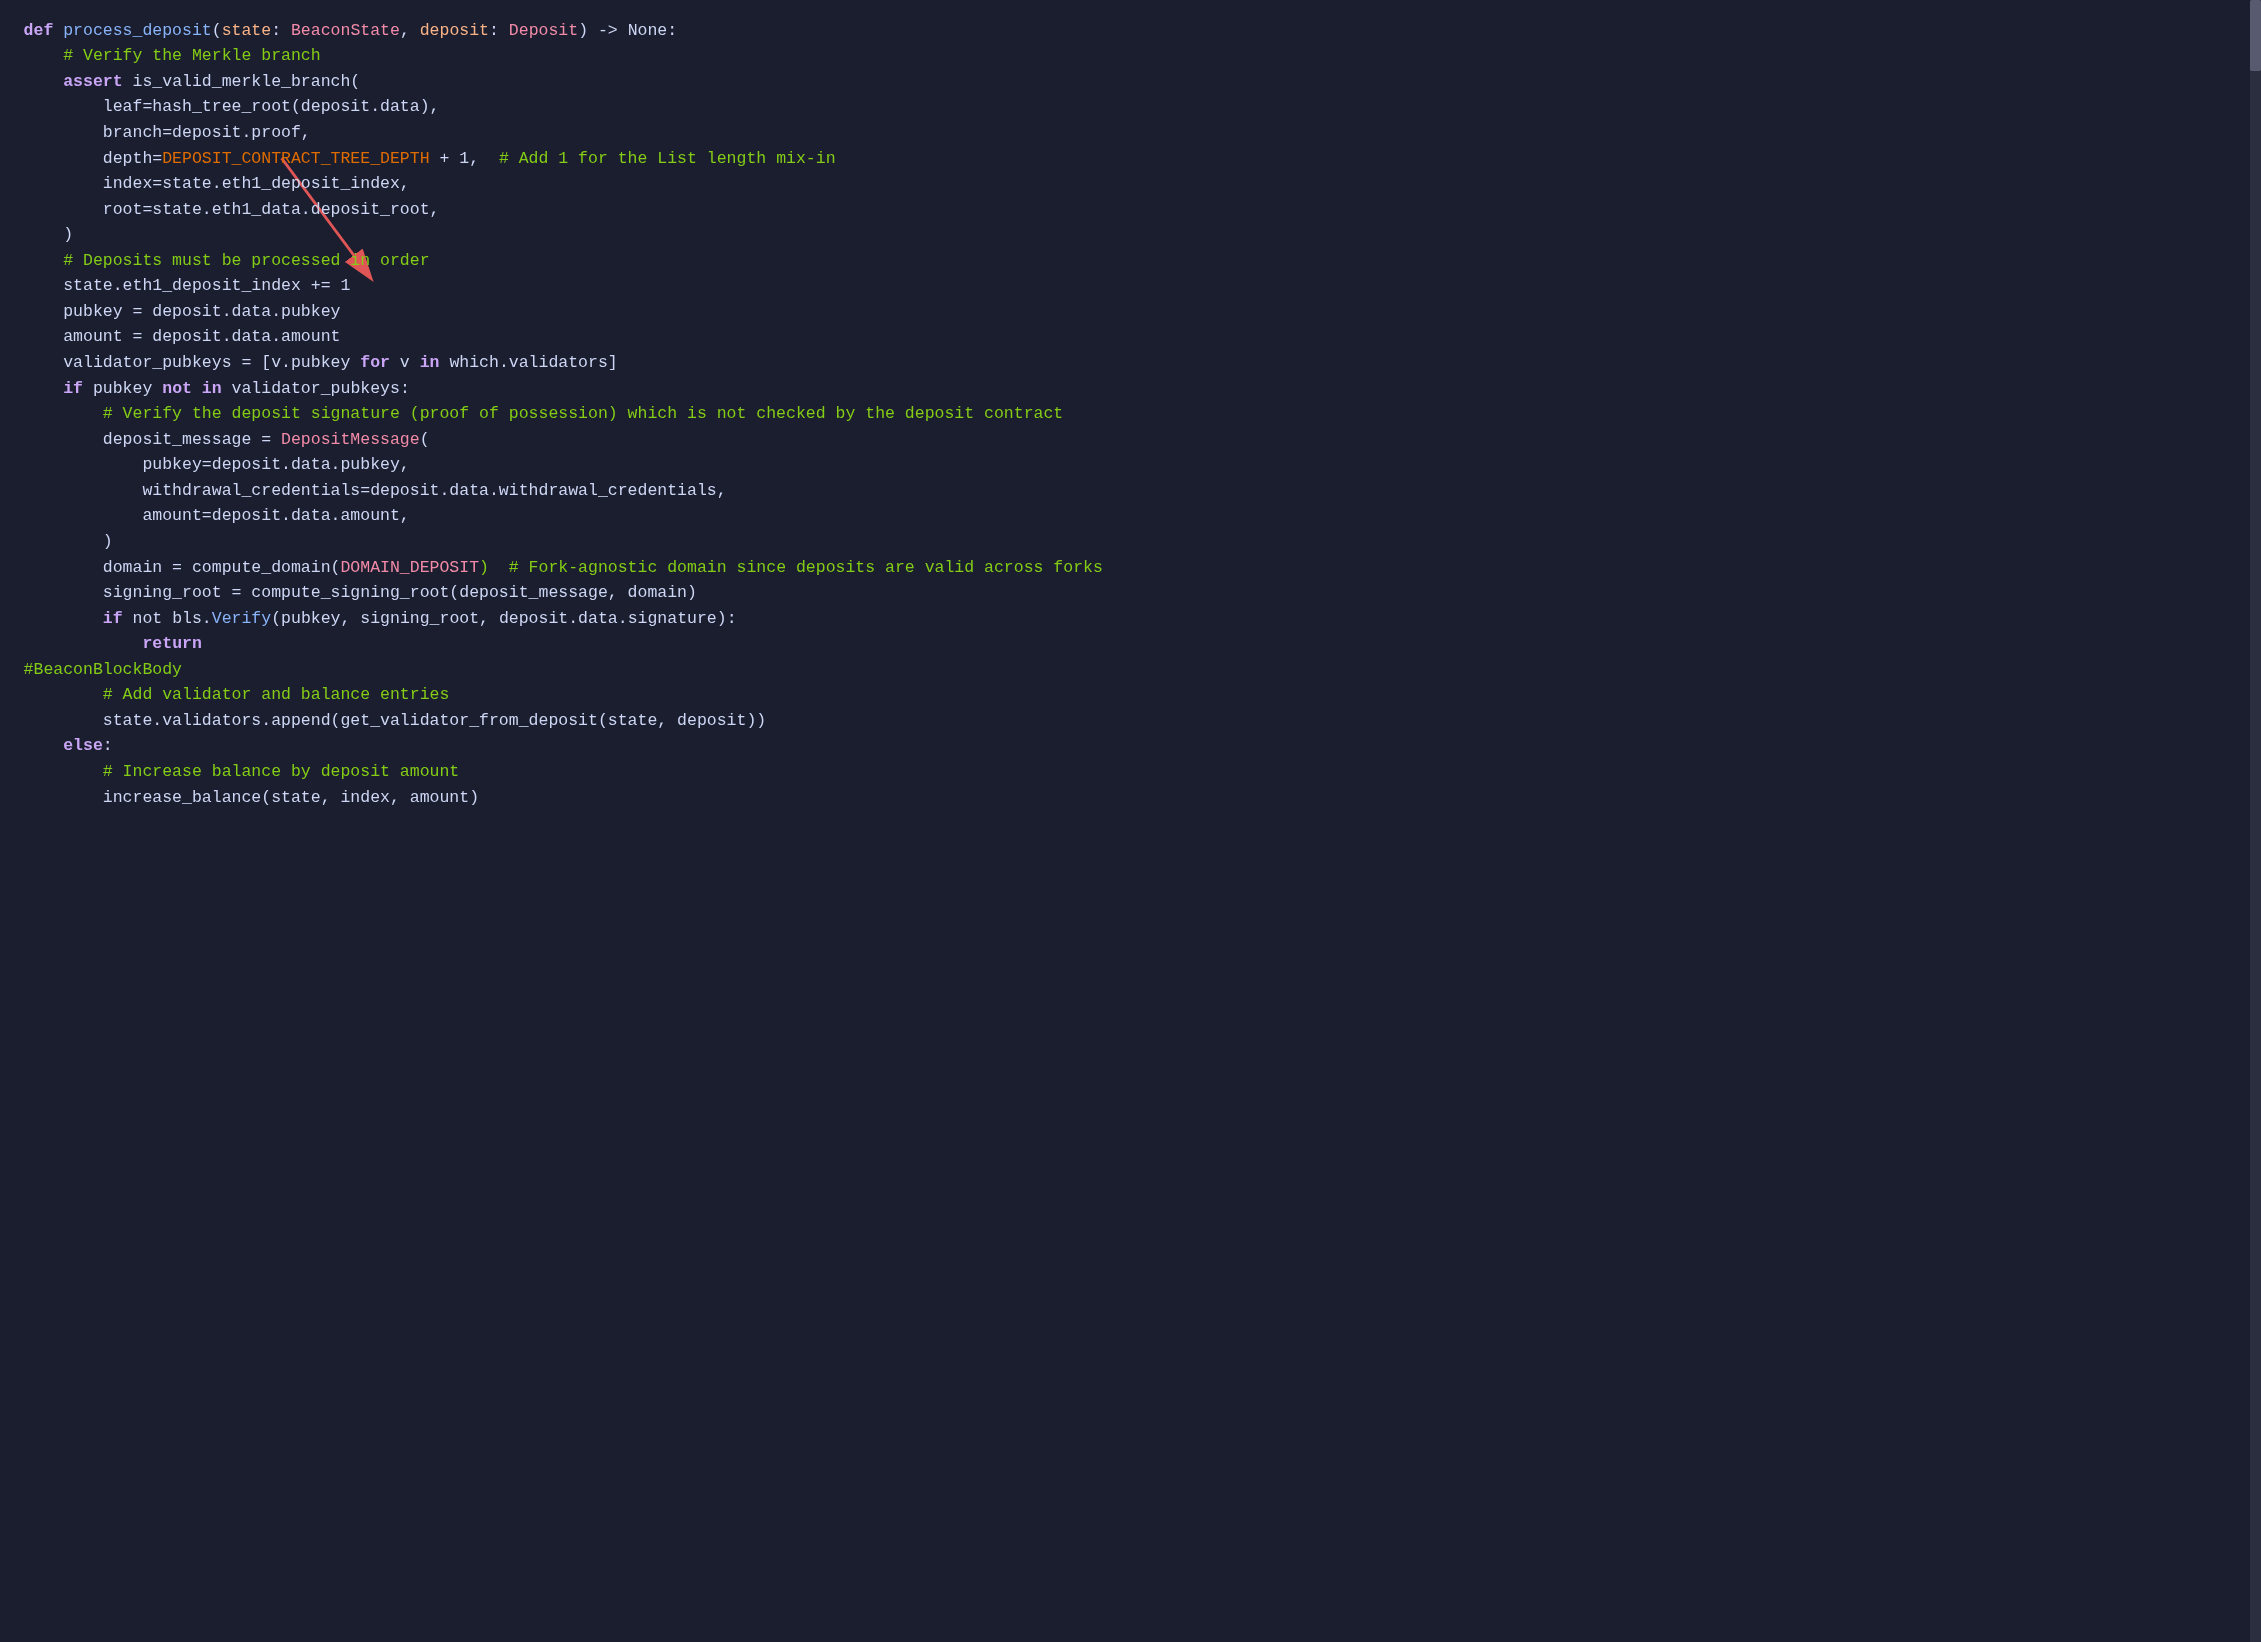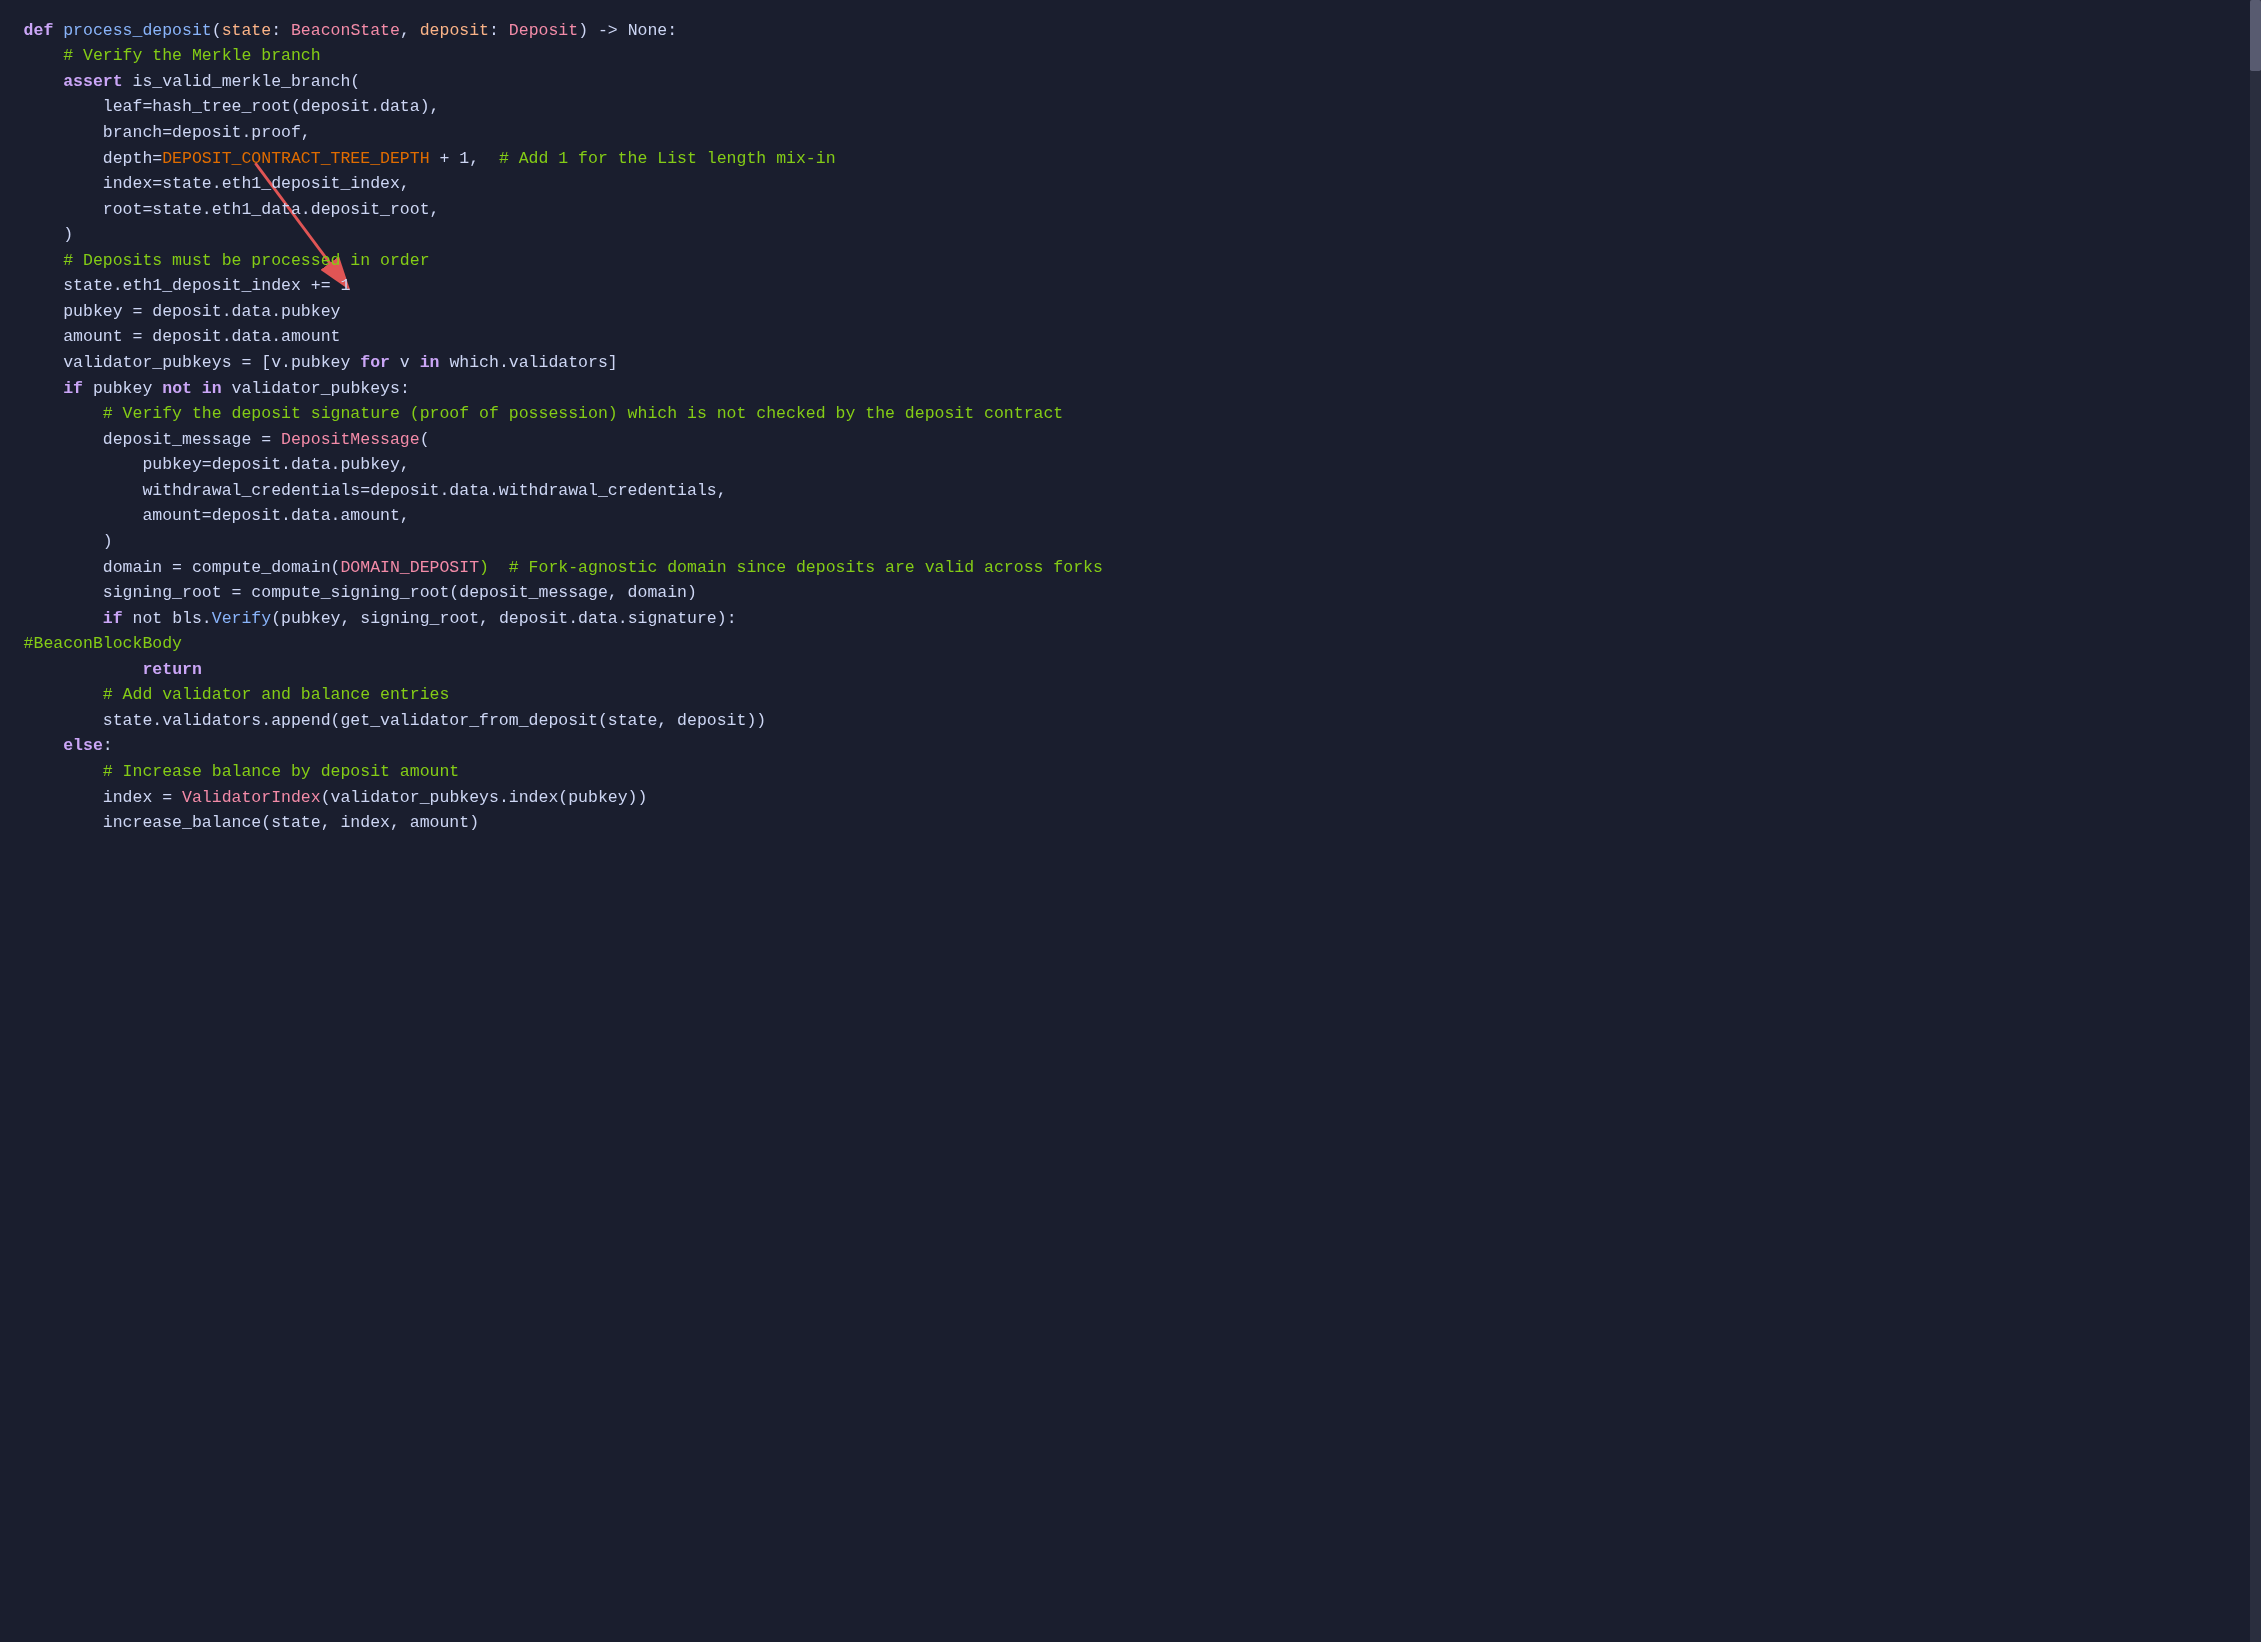--- a/index.html
+++ b/index.html
@@ -101,27 +101,26 @@
       <div class="line"><span class="plain">    </span><span class="kw">if</span><span class="plain"> pubkey </span><span class="kw">not in</span><span class="plain"> validator_pubkeys:</span></div>
       <div class="line"><span class="comment">        # Verify the deposit signature (proof of possession) which is not checked by the deposit contract</span></div>
       <div class="line"><span class="plain">        deposit_message = </span><span class="cls">DepositMessage</span><span class="plain">(</span></div>
       <div class="line"><span class="plain">            pubkey=deposit.data.pubkey,</span></div>
       <div class="line"><span class="plain">            withdrawal_credentials=deposit.data.withdrawal_credentials,</span></div>
       <div class="line"><span class="plain">            amount=deposit.data.amount,</span></div>
       <div class="line"><span class="plain">        )</span></div>
       <div class="line"><span class="plain">        domain = compute_domain(</span><span class="cls">DOMAIN_DEPOSIT</span><span class="comment">)  # Fork-agnostic domain since deposits are valid across forks</span></div>
       <div class="line"><span class="plain">        signing_root = compute_signing_root(deposit_message, domain)</span></div>
       <div class="line"><span class="plain">        </span><span class="kw">if</span><span class="plain"> not bls.</span><span class="fn">Verify</span><span class="plain">(pubkey, signing_root, deposit.data.signature):</span></div>
+      <div class="line"><span class="plain">            </span><span class="kw">return</span></div>
       <div class="line"><span class="comment">#BeaconBlockBody</span></div>
-      <div class="line"><span class="plain">            </span><span class="kw">return</span></div>
       <div class="line"><span class="comment">        # Add validator and balance entries</span></div>
       <div class="line"><span class="plain">        state.validators.append(get_validator_from_deposit(state, deposit))</span></div>
       <div class="line"><span class="plain">    </span><span class="kw">else</span><span class="plain">:</span></div>
       <div class="line"><span class="comment">        # Increase balance by deposit amount</span></div>
-      <div class="line"><span class="plain">        index = </span><span class="cls">ValidatorIndex</span><span class="plain">(validator_pubkeys.index(pubkey))</span></div>
       <div class="line"><span class="plain">        increase_balance(state, index, amount)</span></div>
     </div>
 </div>
 
 <div class="scrollbar">
   <div class="scrollbar-thumb"></div>
 </div>
 
 
 </body></html>

